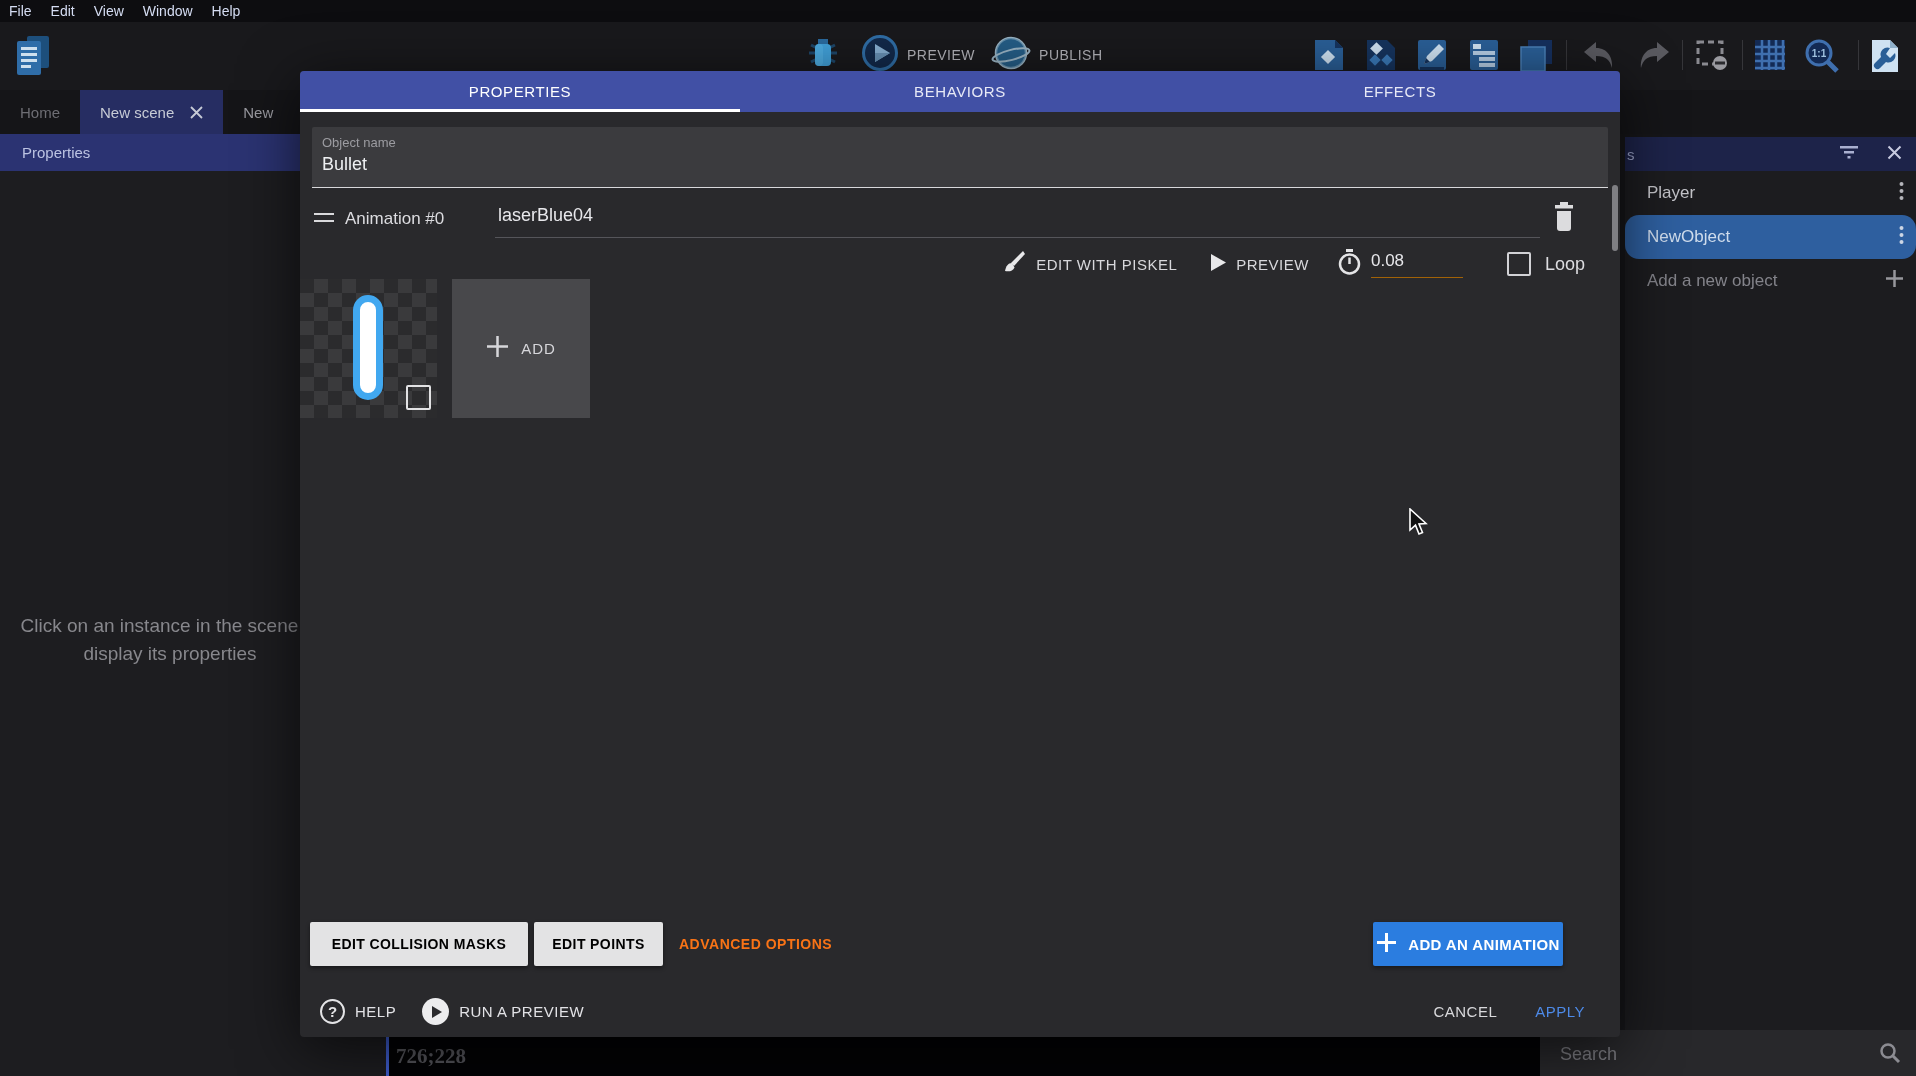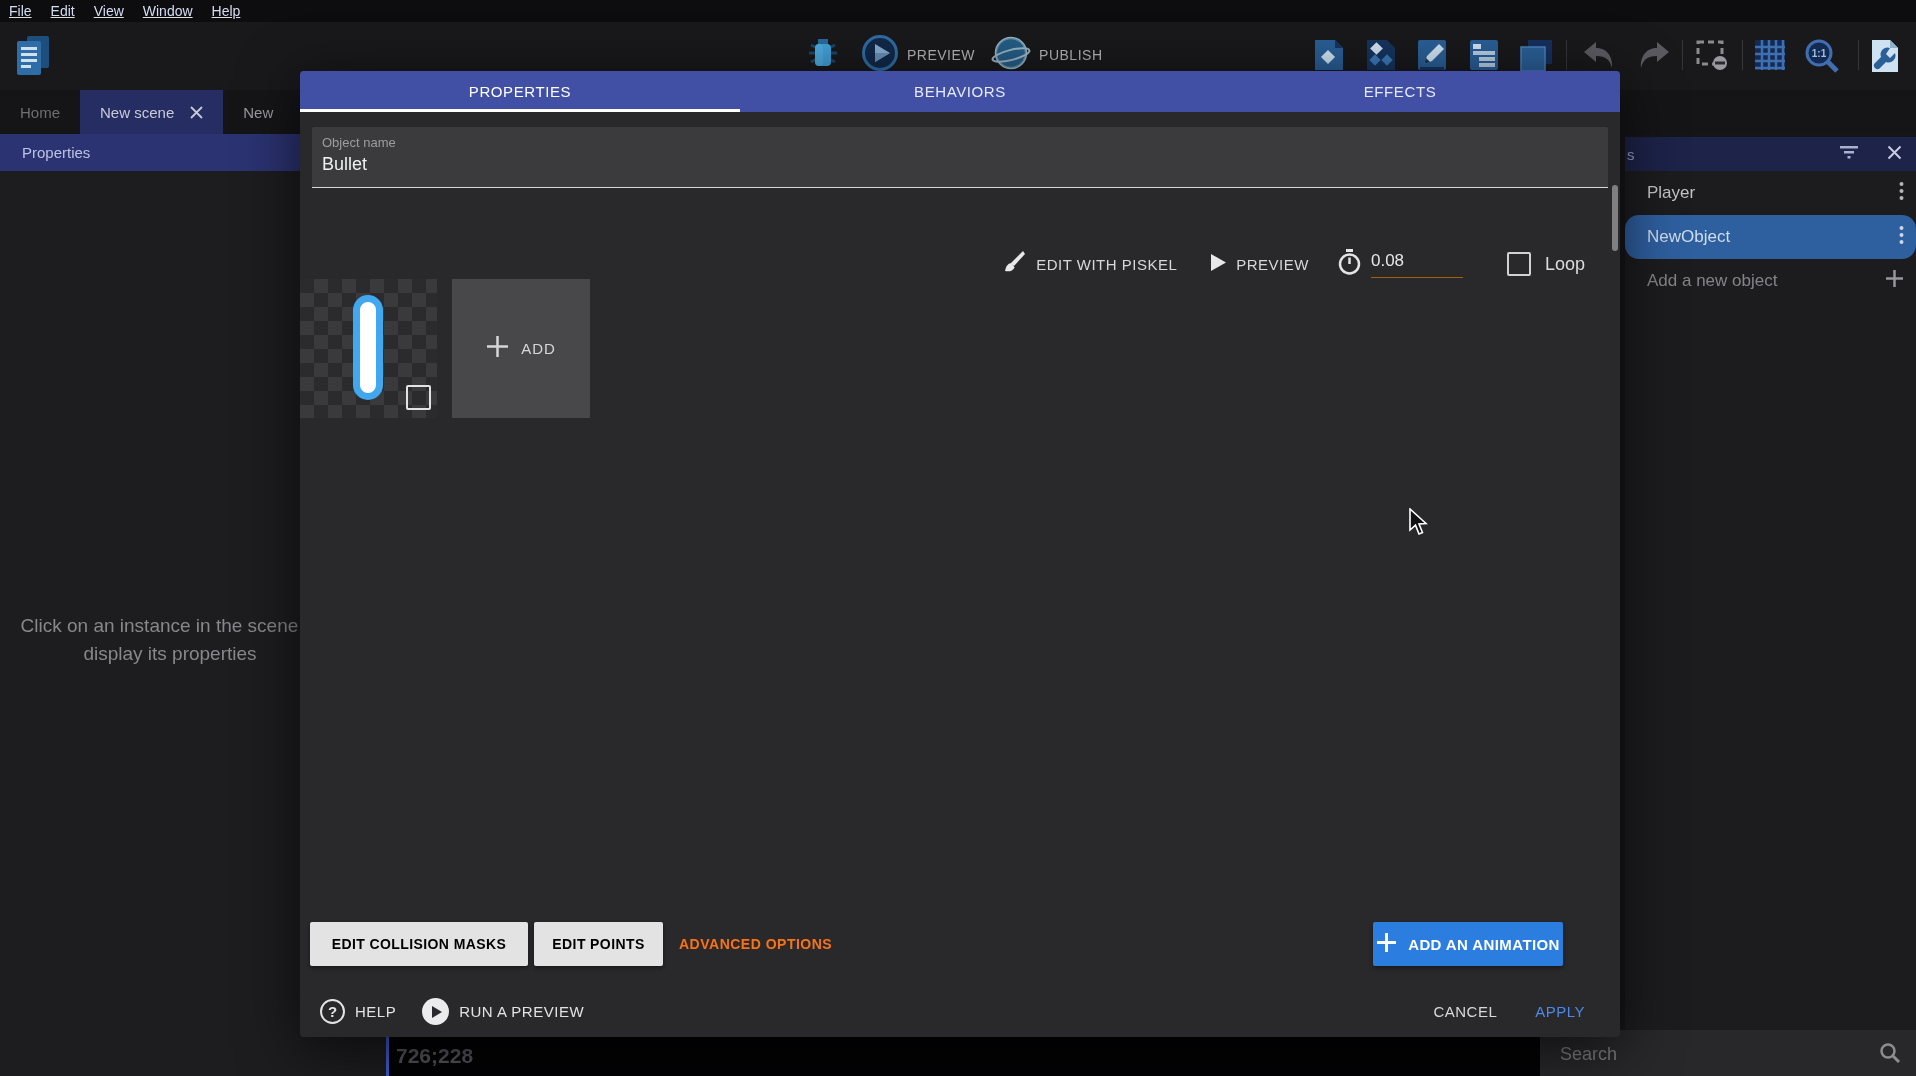--- a/index.html
+++ b/index.html
@@ -1,21 +1,21 @@
 <!DOCTYPE html>
 <html><head>
 <meta charset="utf-8">
 <style>
   html,body{margin:0;padding:0;background:#000;}
   .app{position:relative;width:1916px;height:1076px;background:#161619;overflow:hidden;
        font-family:"Liberation Sans",sans-serif;color:#ddd;-webkit-font-smoothing:antialiased;}
 
   
   .menubar{position:absolute;left:0;top:0;width:100%;height:22px;background:#0d0d10;
-           display:flex;align-items:center;gap:19px;padding-left:9px;box-sizing:border-box;text-decoration:underline;}
+           display:flex;align-items:center;gap:19px;padding-left:9px;box-sizing:border-box;}
   .menubar span{font-size:14px;color:#d5ddf3;cursor:default;}
 
   
   .toolbar{position:absolute;left:0;top:22px;width:100%;height:68px;background:#19191c;}
   .proj-icon{position:absolute;left:15px;top:12px;width:36px;height:46px;}
   .tb-center{position:absolute;left:805px;top:14px;height:38px;display:flex;align-items:center;}
   .tb-label{font-size:14px;letter-spacing:.5px;color:#b4b4ba;}
   .tbi{position:absolute;top:16px;width:36px;height:34px;}
   .tb-div{position:absolute;top:18px;width:1px;height:30px;background:#36363a;}
 
@@ -28,21 +28,21 @@
   
   .left-panel{position:absolute;left:0;top:134px;width:386px;height:942px;background:#1d1d20;}
   .lp-header{height:37px;background:#2b3372;display:flex;align-items:center;
              padding-left:22px;font-size:15px;color:#bcc3e2;}
   .lp-empty{position:absolute;top:478px;left:0;width:340px;text-align:center;
             font-size:19px;line-height:28px;color:#87878c;}
 
   
   .scene-strip{position:absolute;left:386px;top:1037px;width:1154px;height:39px;background:#030305;
                border-left:3px solid #3d5ccc;box-sizing:border-box;}
-  .coords{position:absolute;left:7px;top:7px;font-size:21px;font-weight:bold;color:#54545a;}
+  .coords{position:absolute;left:7px;top:7px;font-size:21px;font-weight:bold;color:#54545a;font-family:Liberation Serif, serif;}
   .search-bar{position:absolute;left:1540px;top:1030px;width:376px;height:46px;background:#28282b;}
   .search-bar input{position:absolute;left:0;top:0;width:330px;height:46px;background:transparent;
             border:none;outline:none;padding-left:20px;font-size:18px;color:#cfcfd4;
             font-family:"Liberation Sans",sans-serif;}
   .search-bar input::placeholder{color:#7c7c82;}
   .mag{position:absolute;right:14px;top:12px;}
 
   
   .objects-panel{position:absolute;left:1625px;top:137px;width:291px;height:893px;background:#1c1c1f;}
   .op-header{height:34px;background:#1d2349;display:flex;align-items:center;
@@ -369,20 +369,33 @@
       <div class="dlg-tab active">PROPERTIES</div>
       <div class="dlg-tab">BEHAVIORS</div>
       <div class="dlg-tab">EFFECTS</div>
     </div>
 
     <div class="obj-card">
       <span class="obj-label">Object name</span>
       <span class="obj-value">Bullet</span>
     </div>
 
+    <div class="anim-row">
+      <span class="drag-handle"></span>
+      <span class="anim-title">Animation #0</span>
+      <span class="anim-name">laserBlue04</span>
+      <span class="anim-underline"></span>
+      <span class="trash">
+        <svg width="26" height="30" viewBox="0 0 26 30">
+          <rect x="9" y="0" width="8" height="3" fill="#dcdcde"></rect>
+          <rect x="4" y="3" width="18" height="3.5" fill="#dcdcde"></rect>
+          <path d="M6 9 h14 v17 a3 3 0 0 1-3 3 h-8 a3 3 0 0 1-3-3 z" fill="#dcdcde"></path>
+        </svg>
+      </span>
+    </div>
 
     <div class="controls-row">
       <span style="margin-right:9px;">
         <svg width="27" height="27" viewBox="0 0 27 27">
           <path d="M25 1 L13 13 L16 16 L27 4 Z" fill="#e8e8ea" transform="translate(-2,1)"></path>
           <path d="M12 14 C8 14 6 17 5 22 C9 23 13 22 14.5 18.5 Z" fill="#e8e8ea"></path>
         </svg>
       </span>
       <span class="ctl-text" style="margin-right:34px;">EDIT WITH PISKEL</span>
       <span style="margin-right:10px;">

